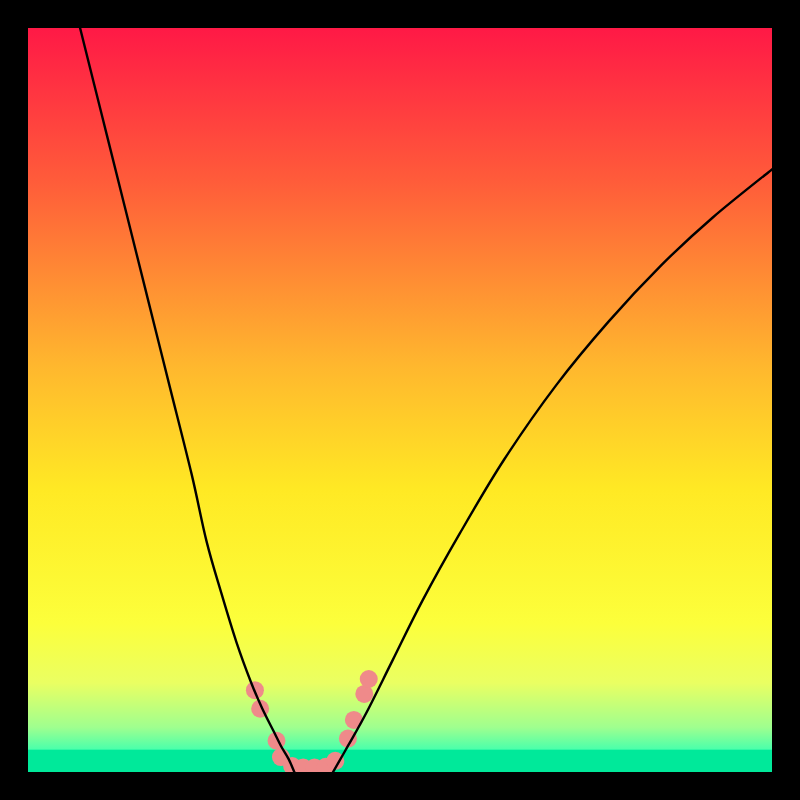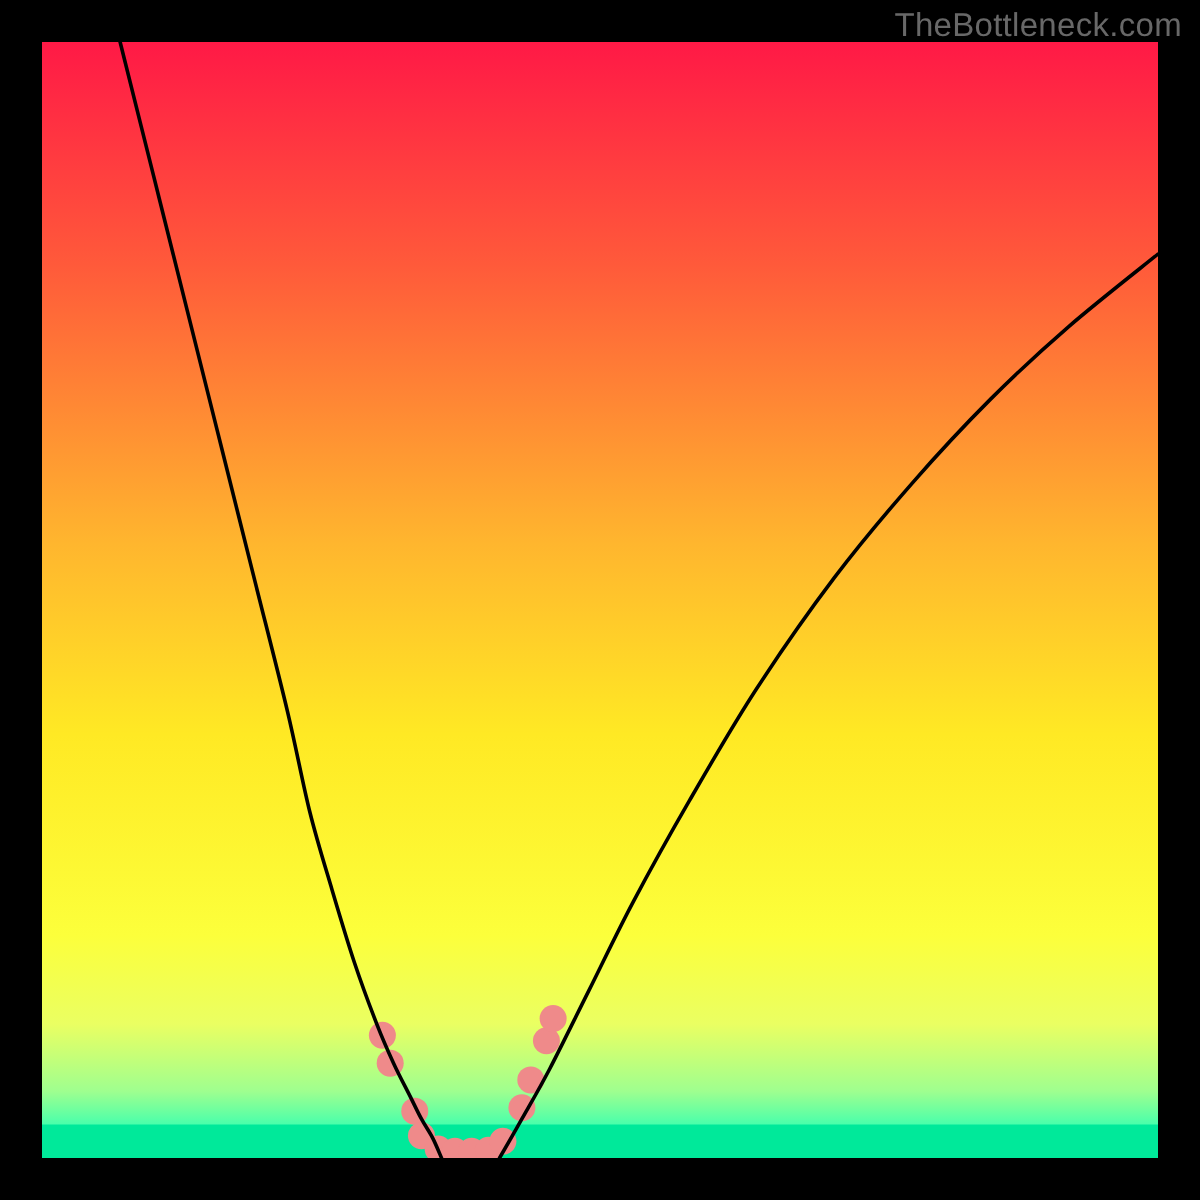--- a/index.html
+++ b/index.html
@@ -36,21 +36,20 @@
     letter-spacing: 0.2px;
   }
   svg {
     display: block;
   }
 </style>
 </head>
 <body>
 
 <div class="frame">
-  <div class="watermark">TheBottleneck.com</div>
 
   <div class="plot">
     <svg id="chart-svg" width="744" height="744" viewBox="0 0 744 744" preserveAspectRatio="none">
       <defs>
         <linearGradient id="bg-grad" x1="0" y1="0" x2="0" y2="1">
             <stop offset="0.00%" stop-color="#ff1946"></stop>
             <stop offset="20.00%" stop-color="#ff5a3a"></stop>
             <stop offset="45.00%" stop-color="#ffb62e"></stop>
             <stop offset="62.00%" stop-color="#ffe924"></stop>
             <stop offset="80.00%" stop-color="#fcff3b"></stop>

